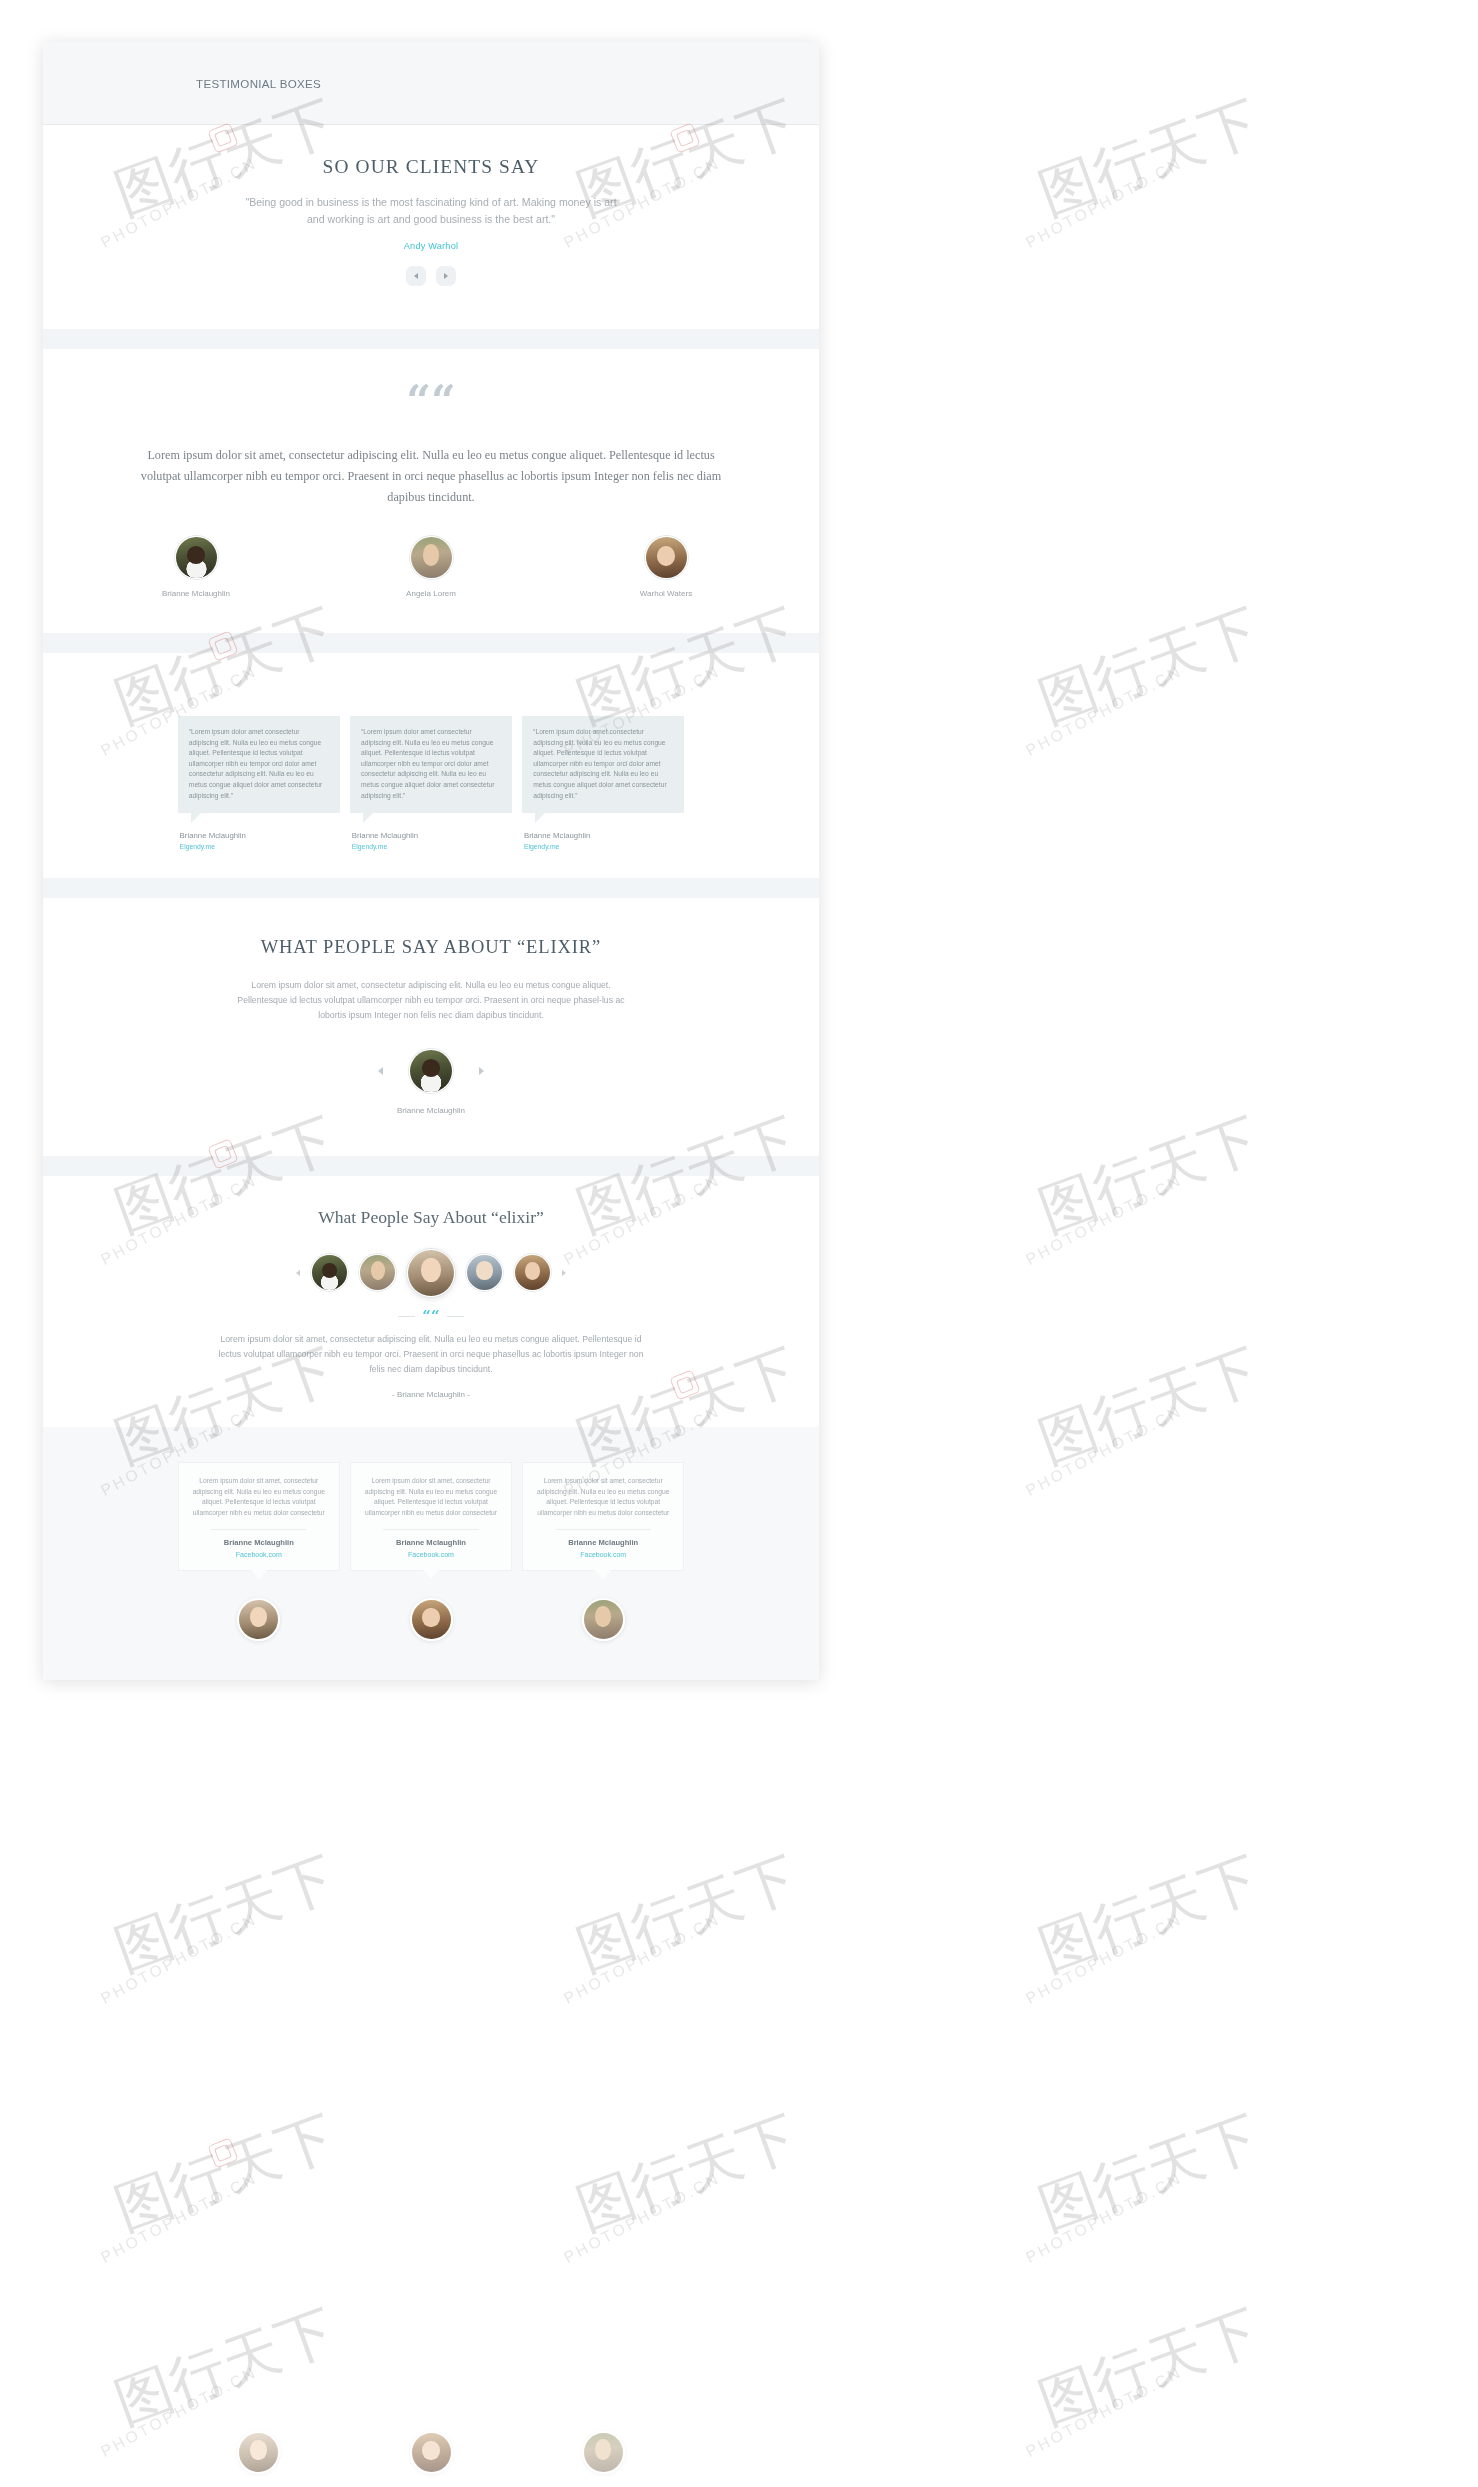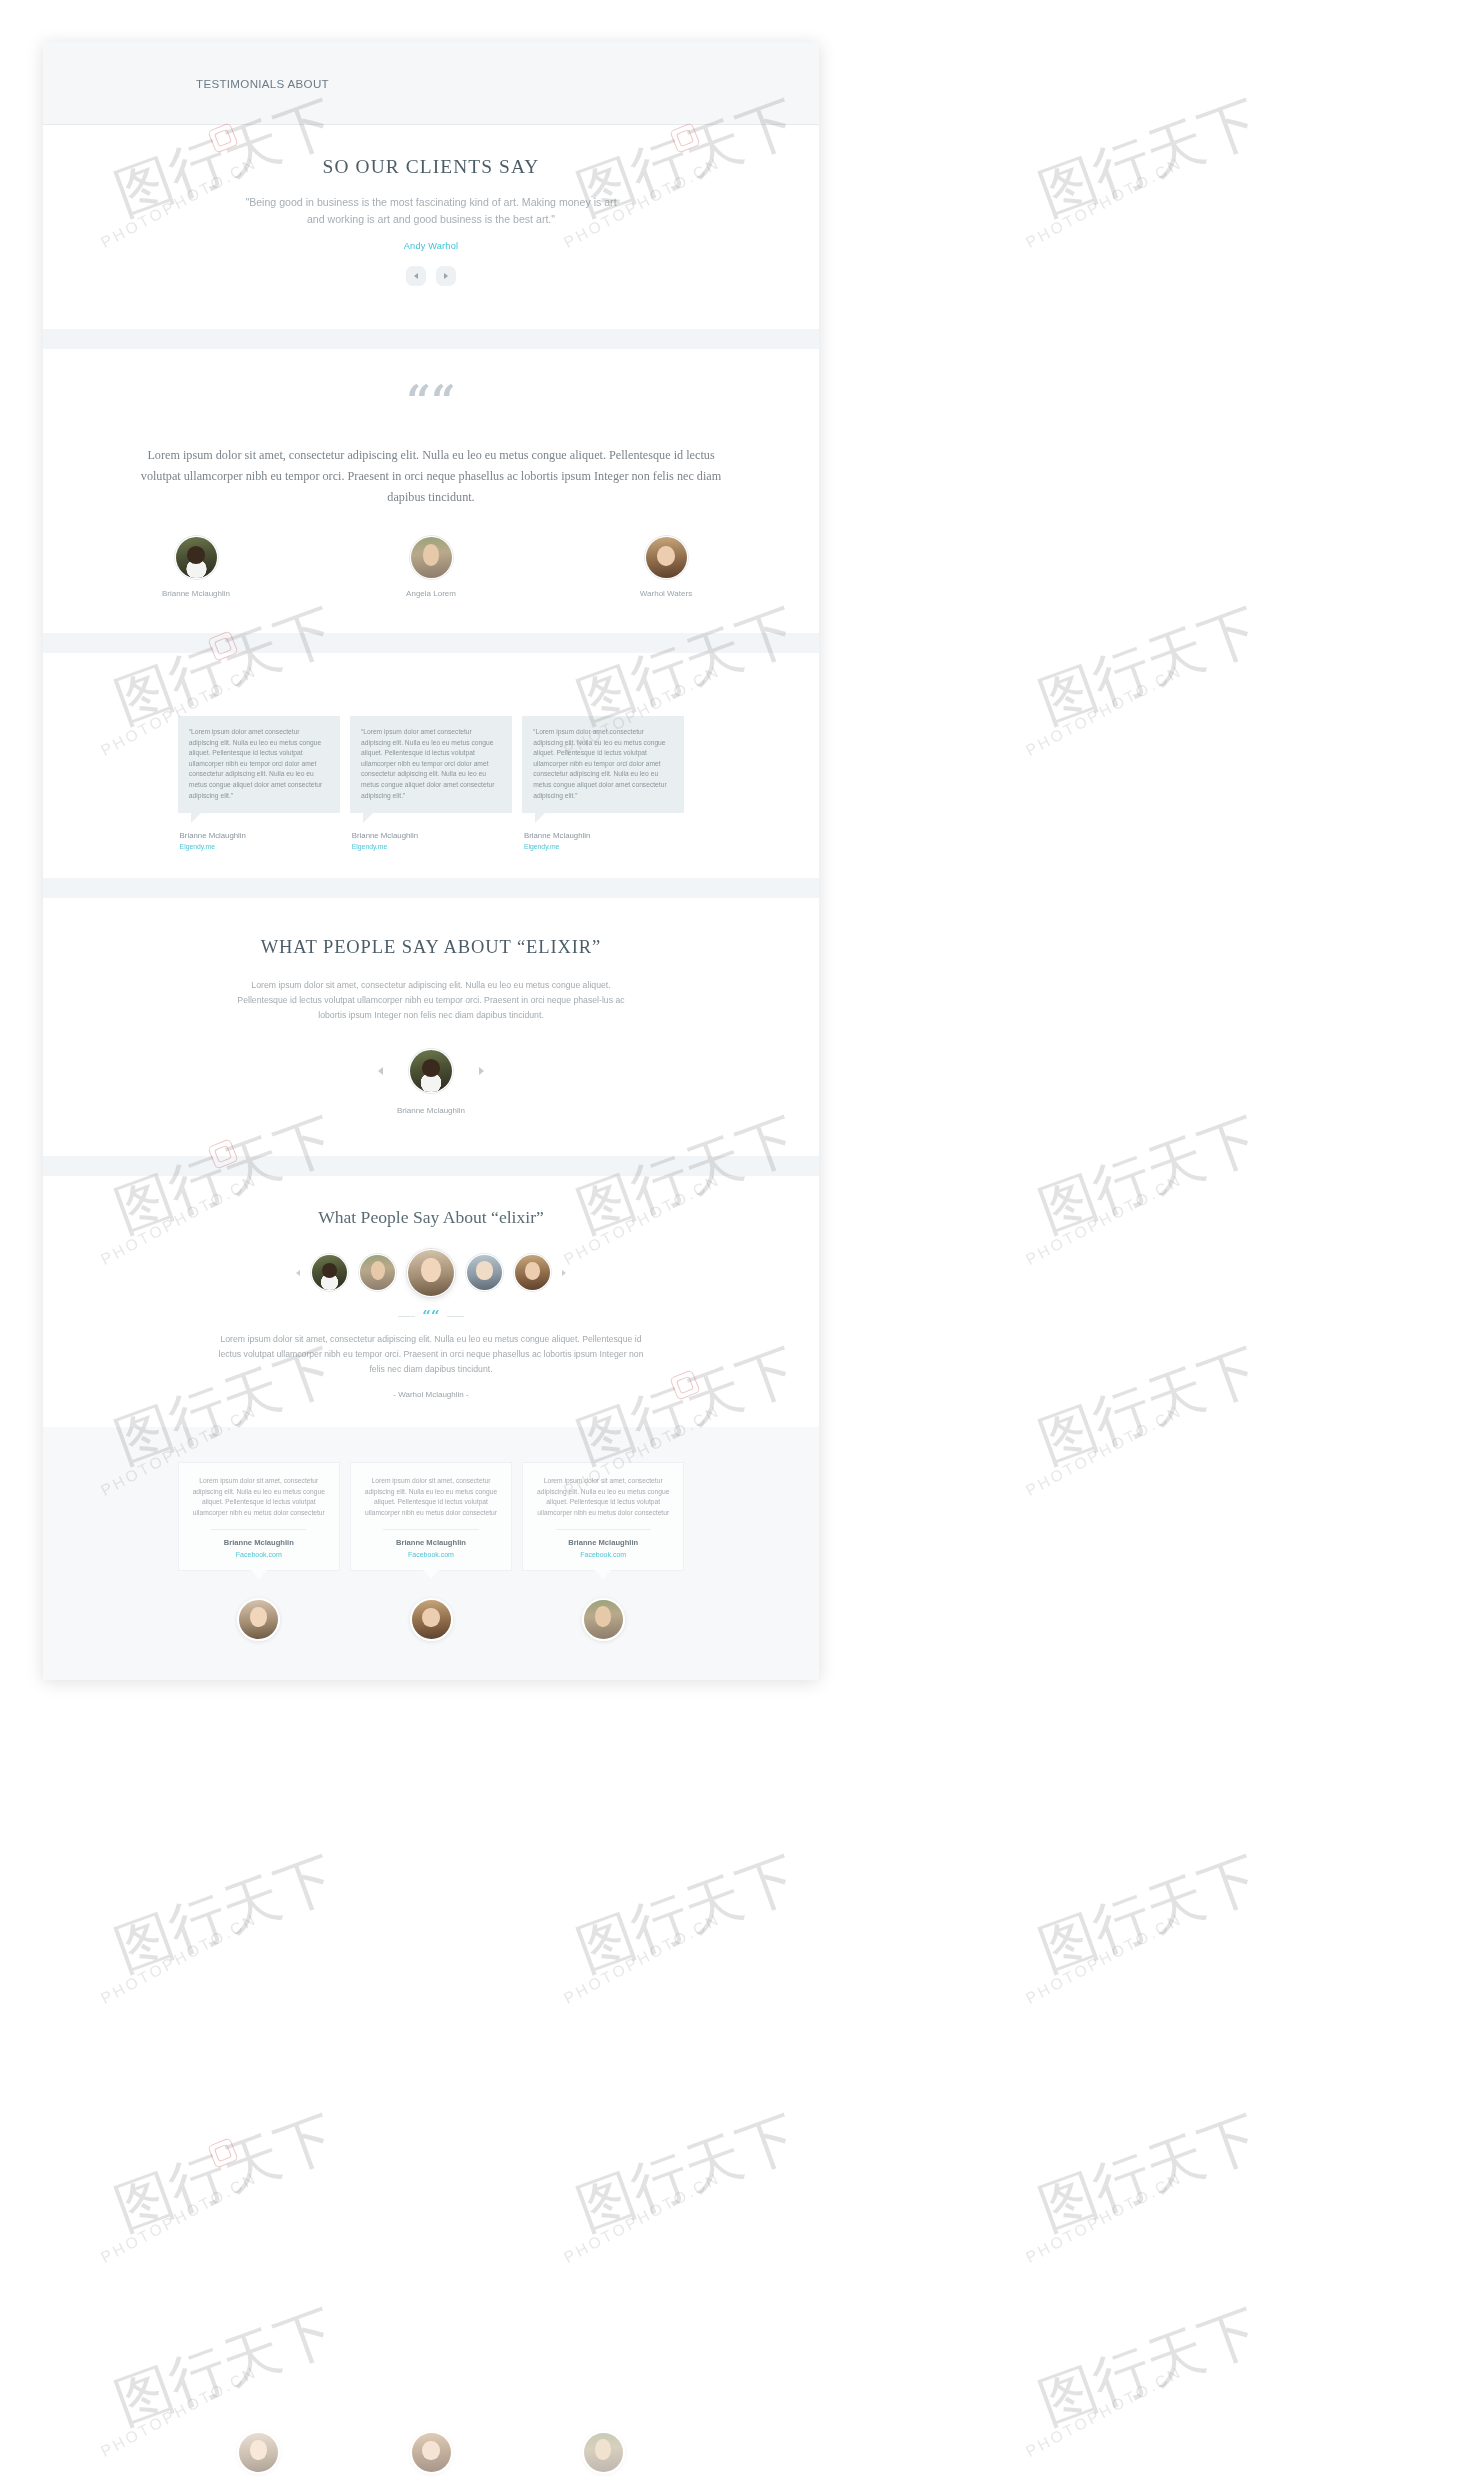--- a/index.html
+++ b/index.html
@@ -303,21 +303,21 @@
     box-shadow: 0 0.9px 4.6px rgba(0,0,0,0.10);
     opacity: .55;
   }
 </style>
 </head>
 <body>
 
 <div class="page">
 
   <div class="topbar">
-    <div class="topbar-title">TESTIMONIALS ABOUT</div>
+    <div class="topbar-title">TESTIMONIAL BOXES</div>
   </div>
 
   <div class="sec1">
     <div class="h1-serif">SO OUR CLIENTS SAY</div>
     <div class="q1">"Being good in business is the most fascinating kind of art. Making money is art and working is art and good business is the best art."</div>
     <div class="author-teal">Andy Warhol</div>
     <div class="navrow">
       <div class="navbtn">
         <span class="tri-l"></span>
       </div>
@@ -419,21 +419,21 @@
           <span class="ph ph-c"></span>
         </div>
       <span class="strip-chev-r"></span>
     </div>
     <div class="mark-row">
       <span class="mark-line"></span>
       <span class="mark-q">““</span>
       <span class="mark-line"></span>
     </div>
     <div class="sec5-body">Lorem ipsum dolor sit amet, consectetur adipiscing elit. Nulla eu leo eu metus congue aliquet. Pellentesque id lectus volutpat ullamcorper nibh eu tempor orci. Praesent in orci neque phasellus ac lobortis ipsum Integer non felis nec diam dapibus tincidunt.</div>
-    <div class="sec5-author">- Warhol Mclaughlin -</div>
+    <div class="sec5-author">- Brianne Mclaughlin -</div>
   </div>
 
   <div class="sec6">
     <div class="cards3">
       <div class="card">
         <div class="card-text">Lorem ipsum dolor sit amet, consectetur adipiscing elit. Nulla eu leo eu metus congue aliquet. Pellentesque id lectus volutpat ullamcorper nibh eu metus dolor consectetur</div>
         <div class="card-div"></div>
         <div class="card-name">Brianne Mclaughlin</div>
         <div class="card-link">Facebook.com</div>
       </div>

